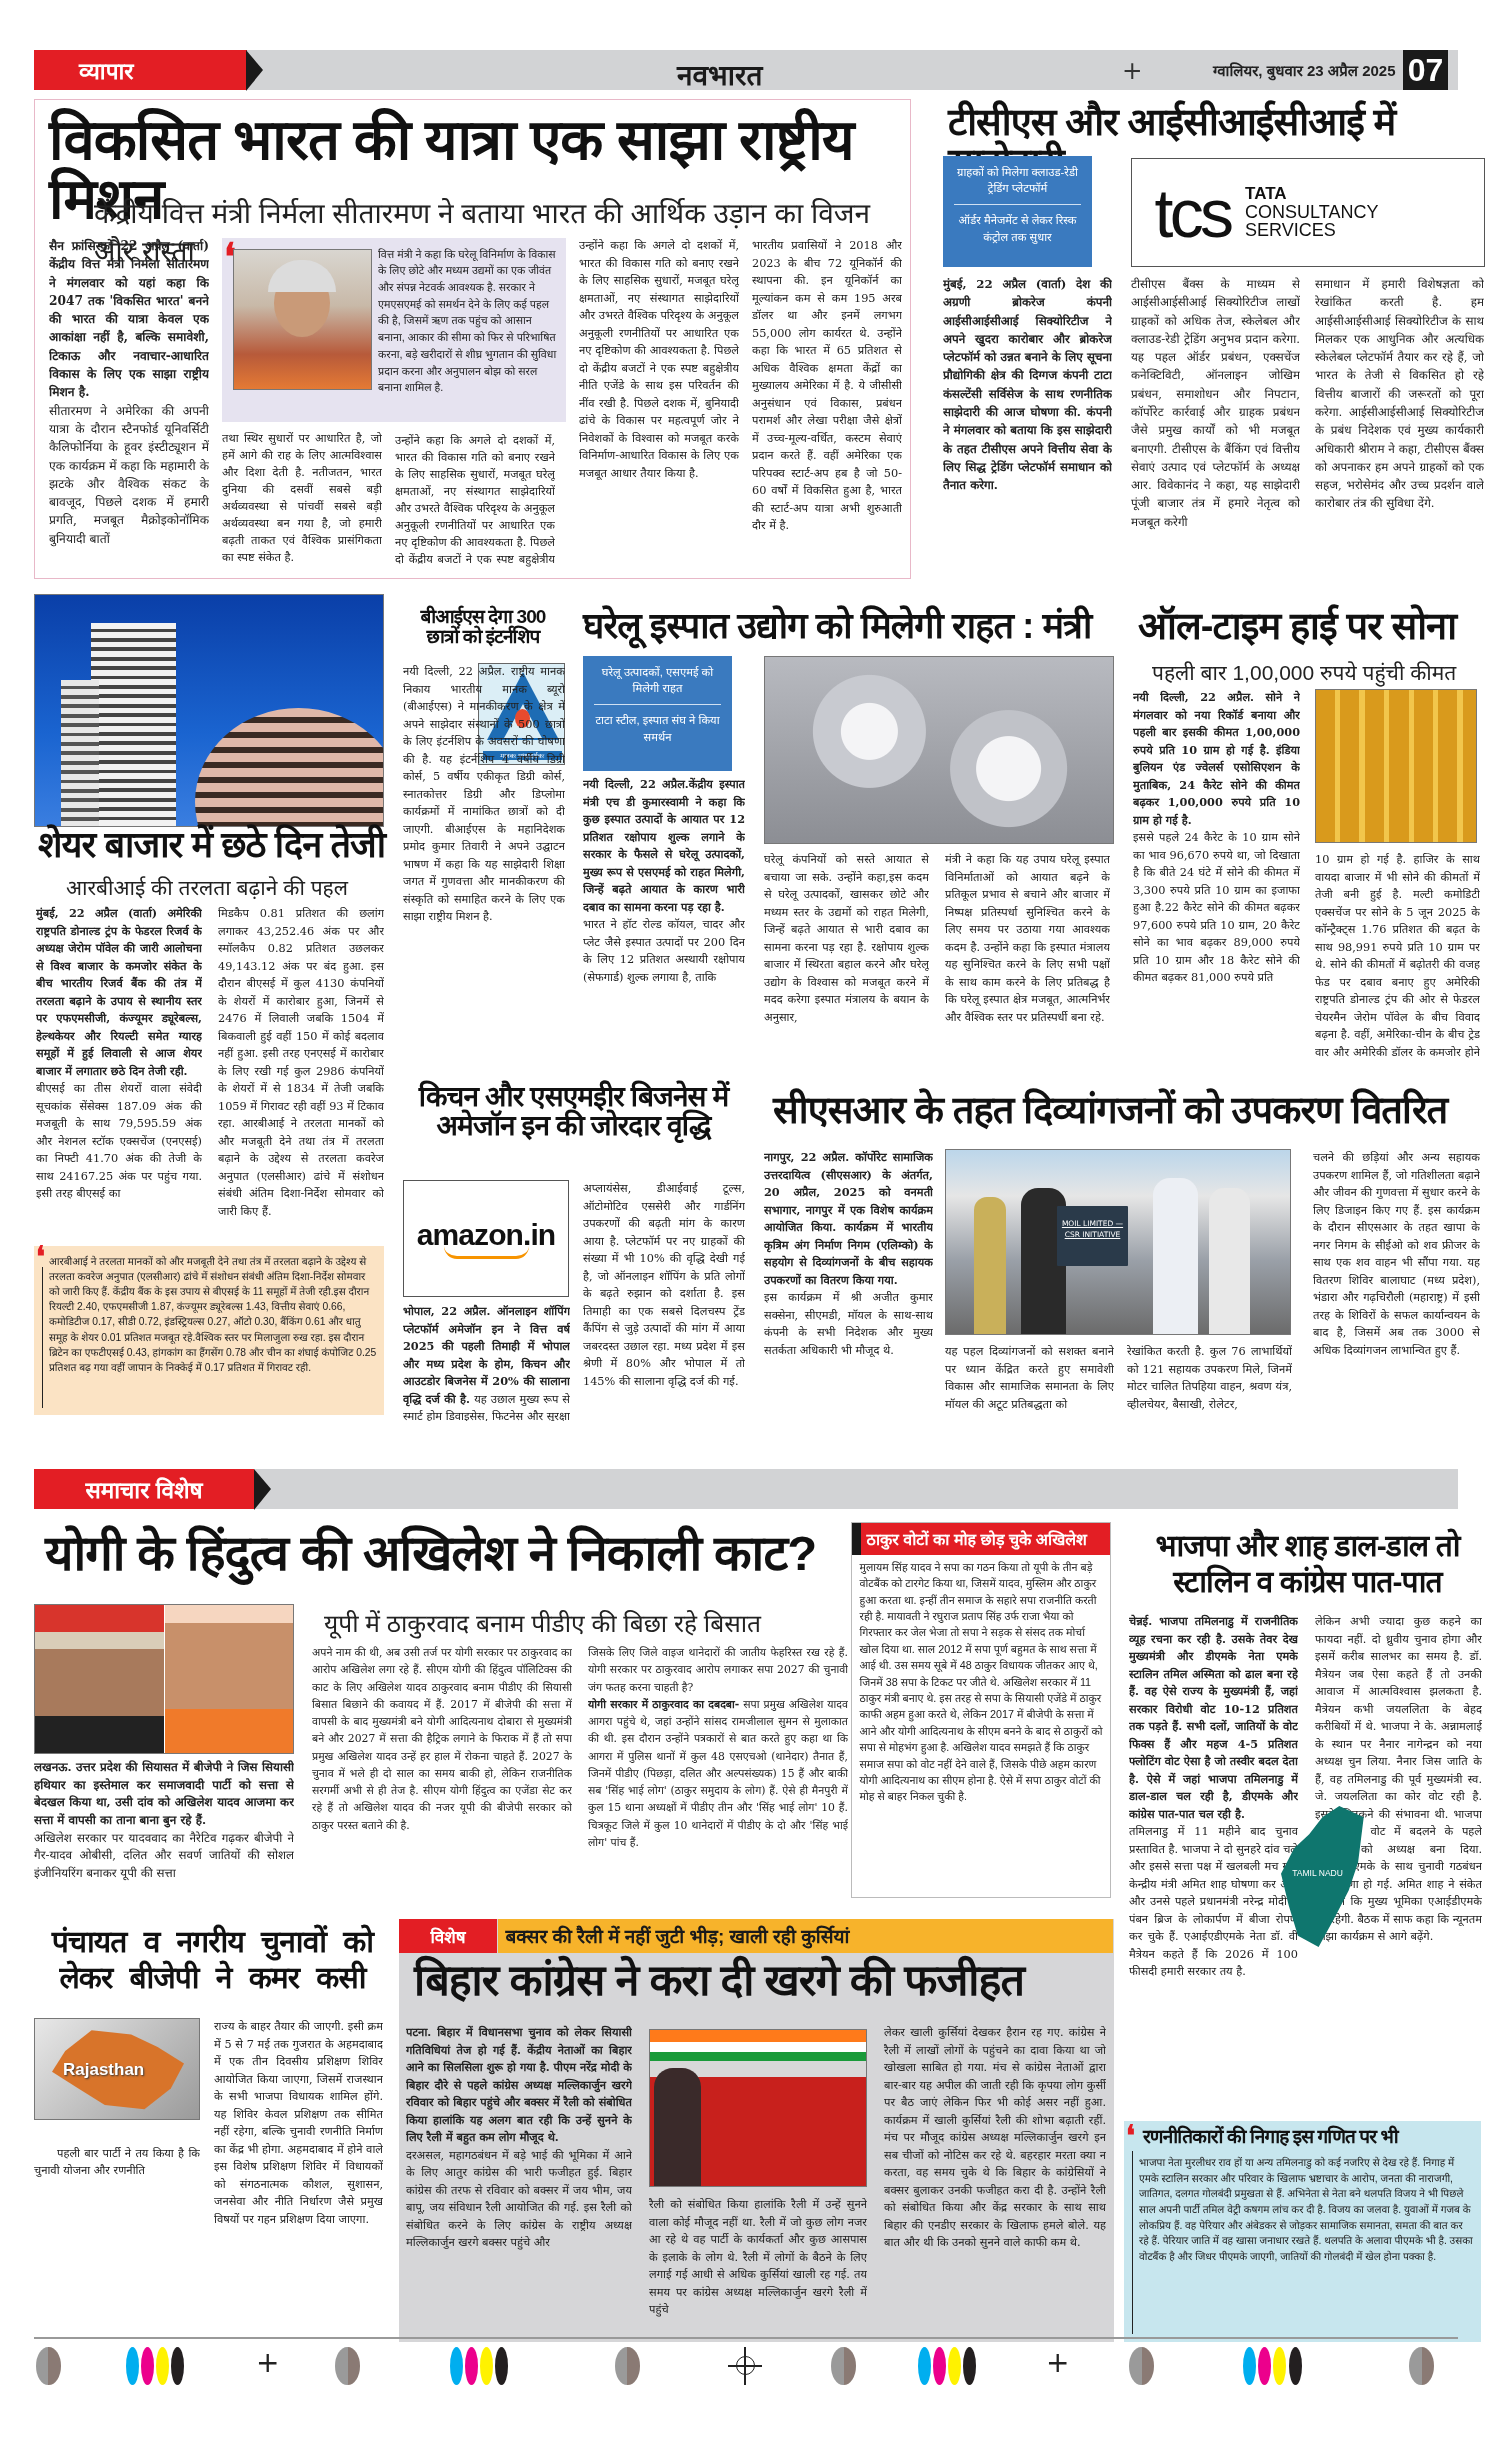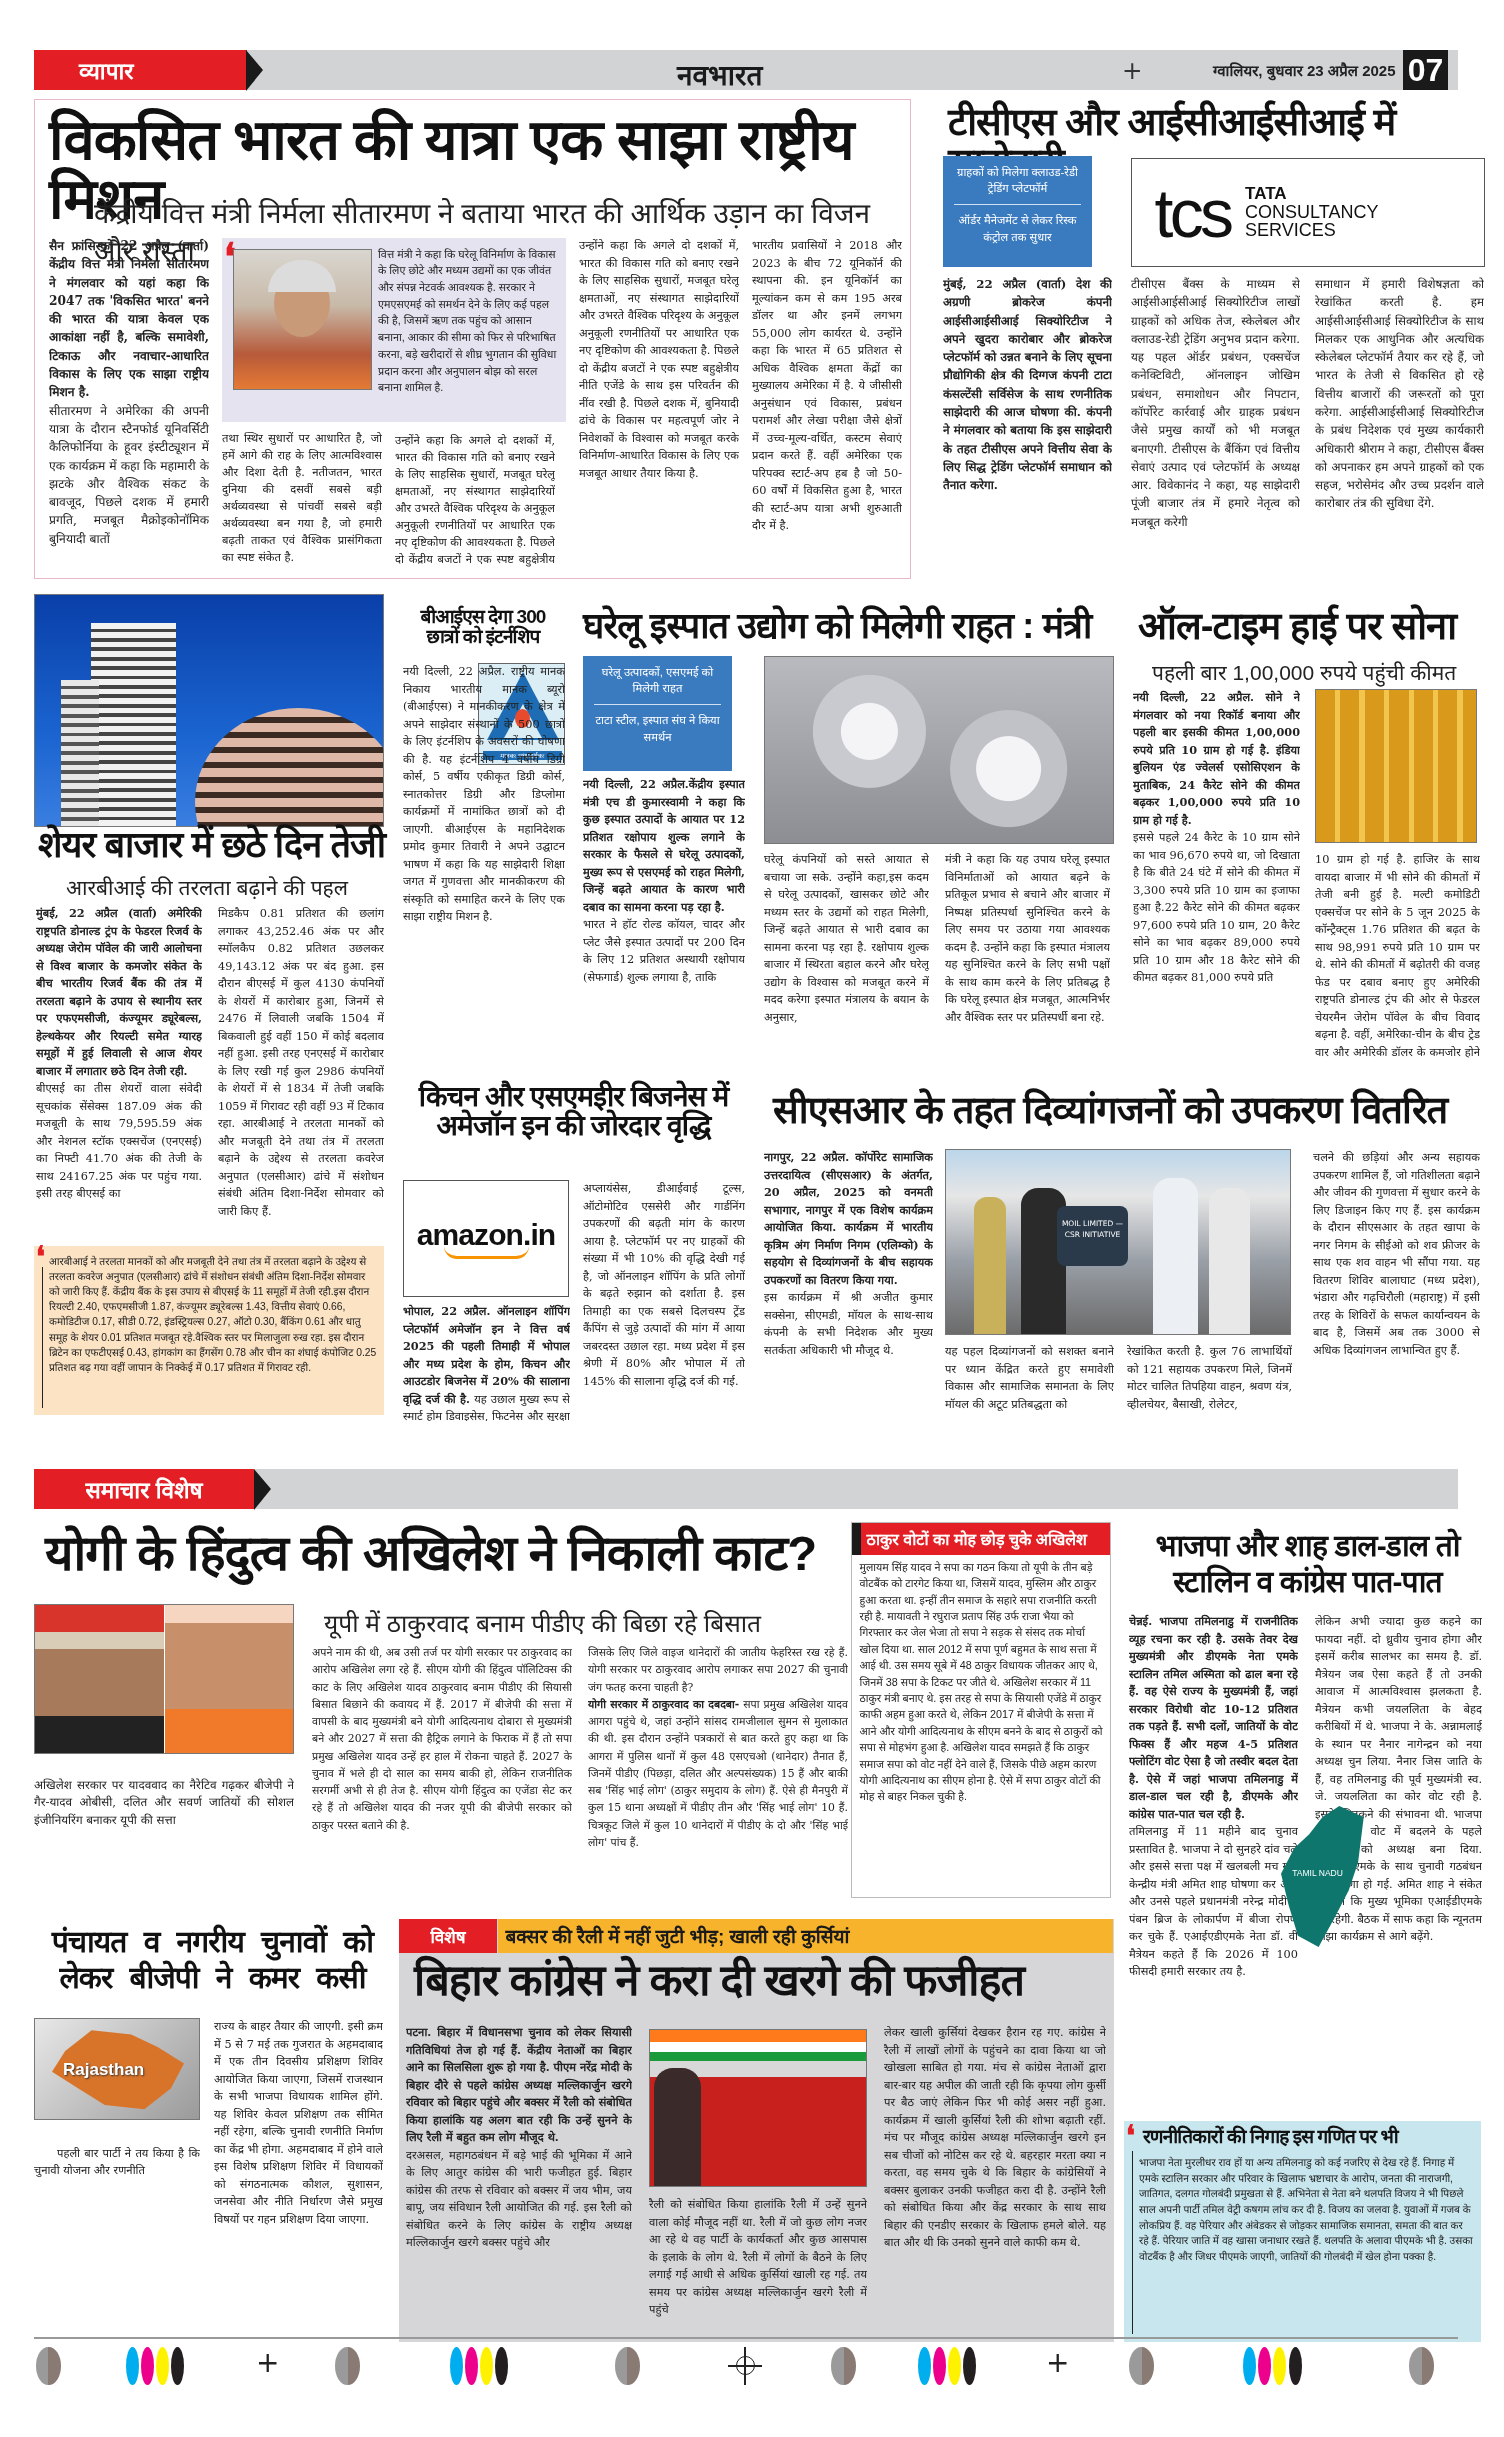--- a/index.html
+++ b/index.html
@@ -125,39 +125,39 @@
 
 <div class="abs hl" style="left:773px;top:1091px;width:715px;font-size:38px;">सीएसआर के तहत दिव्यांगजनों को उपकरण वितरित</div>
 <div class="abs body-text bold" style="left:764px;top:1149px;width:169px;height:271px;overflow:hidden;font-size:11.3px;line-height:1.55;">
   <span>नागपुर, 22 अप्रैल. कॉर्पोरेट सामाजिक उत्तरदायित्व (सीएसआर) के अंतर्गत, 20 अप्रैल, 2025 को वनमती सभागार, नागपुर में एक विशेष कार्यक्रम आयोजित किया. कार्यक्रम में भारतीय कृत्रिम अंग निर्माण निगम (एलिम्को) के सहयोग से दिव्यांगजनों के बीच सहायक उपकरणों का वितरण किया गया.</span><br><span style="font-weight:400;">इस कार्यक्रम में श्री अजीत कुमार सक्सेना, सीएमडी, मॉयल के साथ-साथ कंपनी के सभी निदेशक और मुख्य सतर्कता अधिकारी भी मौजूद थे.</span>
 </div>
 <div class="abs photo" style="left:945px;top:1149px;width:346px;height:186px;background:linear-gradient(180deg,#bcd6ea 0%,#e6e6e6 25%,#9aa0a8 60%,#6b6b6b 100%);">
   <div style="position:absolute;left:28px;top:47px;width:32px;height:139px;background:#c9b05a;border-radius:13px 13px 0 0;"></div>
   <div style="position:absolute;left:75px;top:38px;width:45px;height:149px;background:#2a2a2a;border-radius:17px 17px 0 0;"></div>
   <div style="position:absolute;left:207px;top:28px;width:45px;height:158px;background:#eceff4;border-radius:17px 17px 0 0;"></div>
   <div style="position:absolute;left:263px;top:38px;width:41px;height:149px;background:#e8e8e8;border-radius:15px 15px 0 0;"></div>
-  <div style="position:absolute;left:111px;top:56px;width:71px;height:60px;background:#2a3a4a;color:#fff;font-size:7.5px;text-align:center;border-radius:8px;padding-top:13px;line-height:1.4;">MOIL LIMITED — CSR INITIATIVE</div>
+  <div style="position:absolute;left:111px;top:56px;width:71px;height:60px;background:#2a3a4a;color:#fff;font-size:7.5px;text-align:center;border-radius:1px;padding-top:13px;line-height:1.4;text-decoration:underline;">MOIL LIMITED — CSR INITIATIVE</div>
 </div>
 <div class="abs body-text" style="left:945px;top:1343px;width:169px;height:75px;overflow:hidden;font-size:11.3px;line-height:1.55;">यह पहल दिव्यांगजनों को सशक्त बनाने पर ध्यान केंद्रित करते हुए समावेशी विकास और सामाजिक समानता के लिए मॉयल की अटूट प्रतिबद्धता को</div>
 <div class="abs body-text" style="left:1127px;top:1343px;width:165px;height:75px;overflow:hidden;font-size:11.3px;line-height:1.55;">रेखांकित करती है. कुल 76 लाभार्थियों को 121 सहायक उपकरण मिले, जिनमें मोटर चालित तिपहिया वाहन, श्रवण यंत्र, व्हीलचेयर, बैसाखी, रोलेटर,</div>
 <div class="abs body-text" style="left:1313px;top:1149px;width:167px;height:271px;overflow:hidden;font-size:11.3px;line-height:1.55;">चलने की छड़ियां और अन्य सहायक उपकरण शामिल हैं, जो गतिशीलता बढ़ाने और जीवन की गुणवत्ता में सुधार करने के लिए डिजाइन किए गए हैं. इस कार्यक्रम के दौरान सीएसआर के तहत खापा के नगर निगम के सीईओ को शव फ्रीजर के साथ एक शव वाहन भी सौंपा गया. यह वितरण शिविर बालाघाट (मध्य प्रदेश), भंडारा और गढ़चिरौली (महाराष्ट्र) में इसी तरह के शिविरों के सफल कार्यान्वयन के बाद है, जिसमें अब तक 3000 से अधिक दिव्यांगजन लाभान्वित हुए हैं.</div>
 
 <div class="abs" style="left:34px;top:1469px;width:1424px;height:40px;background:#d2d3d5;"></div>
 <div class="abs" style="left:34px;top:1469px;width:220px;height:40px;background:#e31e24;display:flex;align-items:center;justify-content:center;">
   <span style="color:#fff;font-family:'Liberation Sans',sans-serif;font-weight:700;font-size:22.6px;">समाचार विशेष</span>
 </div>
 <div class="abs" style="left:254px;top:1469px;width:0;height:0;border-top:20px solid transparent;border-bottom:21px solid transparent;border-left:17px solid #1a1a1a;"></div>
 
 <div class="abs hl" style="left:45px;top:1528px;width:809px;font-size:49px;">योगी के हिंदुत्व की अखिलेश ने निकाली काट?</div>
 <div class="abs photo" style="left:34px;top:1604px;width:260px;height:150px;display:flex;">
   <div style="width:50%;height:100%;background:linear-gradient(180deg,#d8342c 0 18%,#d9cdb8 18% 30%,#a87a5c 30% 75%,#222 75% 100%);"></div>
   <div style="width:50%;height:100%;border-left:1.9px solid #fff;background:linear-gradient(180deg,#f6d6c0 0 12%,#c8906a 12% 70%,#f07a2a 70% 100%);"></div>
 </div>
 <div class="abs body-text bold" style="left:34px;top:1759px;width:260px;height:136px;overflow:hidden;font-size:11.8px;line-height:1.5;">
-  <br><span style="font-weight:400;">अखिलेश सरकार पर यादववाद का नैरेटिव गढ़कर बीजेपी ने गैर-यादव ओबीसी, दलित और सवर्ण जातियों की सोशल इंजीनियरिंग बनाकर यूपी की सत्ता</span>
+  <span>लखनऊ. उत्तर प्रदेश की सियासत में बीजेपी ने जिस सियासी हथियार का इस्तेमाल कर समाजवादी पार्टी को सत्ता से बेदखल किया था, उसी दांव को अखिलेश यादव आजमा कर सत्ता में वापसी का ताना बाना बुन रहे हैं.</span><br><span style="font-weight:400;">अखिलेश सरकार पर यादववाद का नैरेटिव गढ़कर बीजेपी ने गैर-यादव ओबीसी, दलित और सवर्ण जातियों की सोशल इंजीनियरिंग बनाकर यूपी की सत्ता</span>
 </div>
 <div class="abs sub" style="left:324px;top:1606px;width:527px;font-size:24.5px;">यूपी में ठाकुरवाद बनाम पीडीए की बिछा रहे बिसात</div>
 <div class="abs body-text" style="left:312px;top:1644px;width:260px;height:252px;overflow:hidden;font-size:10.8px;line-height:1.6;">अपने नाम की थी, अब उसी तर्ज पर योगी सरकार पर ठाकुरवाद का आरोप अखिलेश लगा रहे हैं. सीएम योगी की हिंदुत्व पॉलिटिक्स की काट के लिए अखिलेश यादव ठाकुरवाद बनाम पीडीए की सियासी बिसात बिछाने की कवायद में हैं. 2017 में बीजेपी की सत्ता में वापसी के बाद मुख्यमंत्री बने योगी आदित्यनाथ दोबारा से मुख्यमंत्री बने और 2027 में सत्ता की हैट्रिक लगाने के फिराक में हैं तो सपा प्रमुख अखिलेश यादव उन्हें हर हाल में रोकना चाहते हैं. 2027 के चुनाव में भले ही दो साल का समय बाकी हो, लेकिन राजनीतिक सरगर्मी अभी से ही तेज है. सीएम योगी हिंदुत्व का एजेंडा सेट कर रहे हैं तो अखिलेश यादव की नजर यूपी की बीजेपी सरकार को ठाकुर परस्त बताने की है.</div>
 <div class="abs body-text" style="left:588px;top:1644px;width:260px;height:252px;overflow:hidden;font-size:10.8px;line-height:1.6;">
   <span>जिसके लिए जिले वाइज थानेदारों की जातीय फेहरिस्त रख रहे हैं. योगी सरकार पर ठाकुरवाद आरोप लगाकर सपा 2027 की चुनावी जंग फतह करना चाहती है?</span><br><b>योगी सरकार में ठाकुरवाद का दबदबा-</b> <span>सपा प्रमुख अखिलेश यादव आगरा पहुंचे थे, जहां उन्होंने सांसद रामजीलाल सुमन से मुलाकात की थी. इस दौरान उन्होंने पत्रकारों से बात करते हुए कहा था कि आगरा में पुलिस थानों में कुल 48 एसएचओ (थानेदार) तैनात हैं, जिनमें पीडीए (पिछड़ा, दलित और अल्पसंख्यक) 15 हैं और बाकी सब 'सिंह भाई लोग' (ठाकुर समुदाय के लोग) हैं. ऐसे ही मैनपुरी में कुल 15 थाना अध्यक्षों में पीडीए तीन और 'सिंह भाई लोग' 10 हैं. चित्रकूट जिले में कुल 10 थानेदारों में पीडीए के दो और 'सिंह भाई लोग' पांच हैं.</span>
 </div>
 
 <div class="abs" style="left:851px;top:1522px;width:260px;height:376px;border:0.9px solid #bbb;background:#fff;">
   <div style="height:32px;background:#e31e24;display:flex;align-items:center;border-left:9.4px solid #1a1a1a;">
     <span style="color:#fff;font-family:'Liberation Sans',sans-serif;font-weight:700;font-size:16px;padding-left:5.6px;">ठाकुर वोटों का मोह छोड़ चुके अखिलेश</span>

